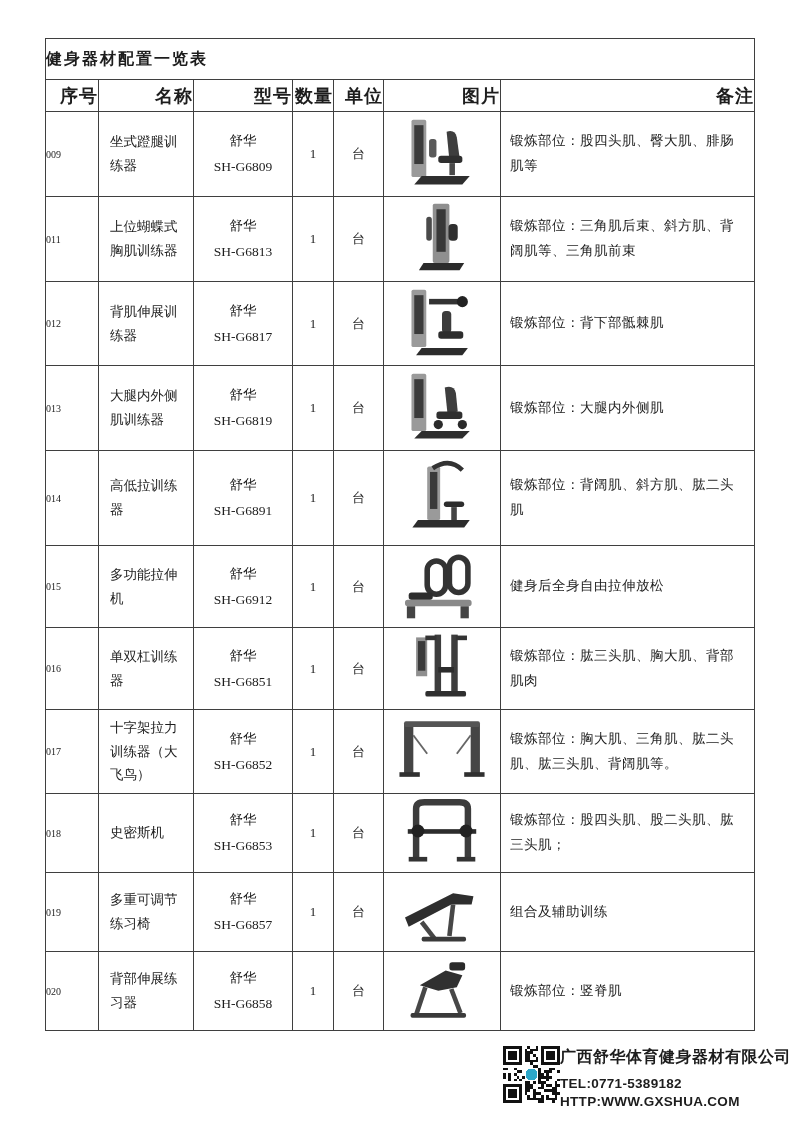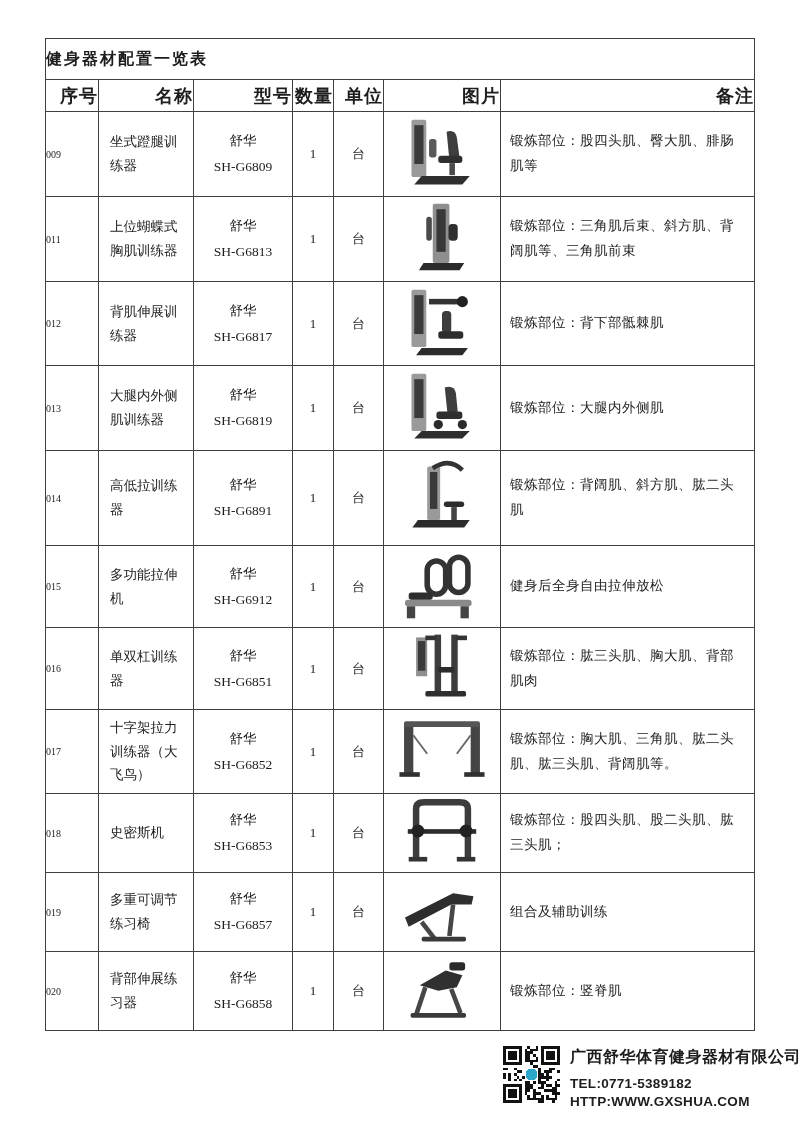--- a/index.html
+++ b/index.html
@@ -17,21 +17,21 @@
   }
   thead th{height:31px;font-size:18px;font-weight:bold;text-align:right;letter-spacing:1px;}
   .c-no{text-align:left;font-size:10px;}
   .c-name{font-size:13.5px;line-height:1.75;padding:2px 11px;}
   .c-model{text-align:center;font-size:13.5px;line-height:1.9;}
   .c-qty,.c-unit{text-align:center;font-size:13px;}
   .c-img{text-align:center;}
   .c-img .machine{display:inline-block;line-height:0;}
   .c-remark{font-size:13.5px;line-height:1.85;padding:4px 9px;text-align:left;letter-spacing:.5px;}
   .footer{
-    position:absolute;left:503px;top:1046px;display:flex;gap:10px;align-items:flex-start;
+    position:absolute;left:503px;top:1046px;display:flex;gap:0;align-items:flex-start;
     font-family:"Liberation Sans","DejaVu Sans",sans-serif;
   }
   .qr{width:57px;height:57px;display:block;}
   .footer-text{padding-top:1px;}
   .footer-company{font-size:16px;font-weight:bold;letter-spacing:.5px;white-space:nowrap;}
   .footer-tel{font-size:13.5px;font-weight:bold;margin-top:8px;letter-spacing:.3px;}
   .footer-web{font-size:13.5px;font-weight:bold;margin-top:3px;letter-spacing:.3px;}
 </style>
 </head>
 <body>

